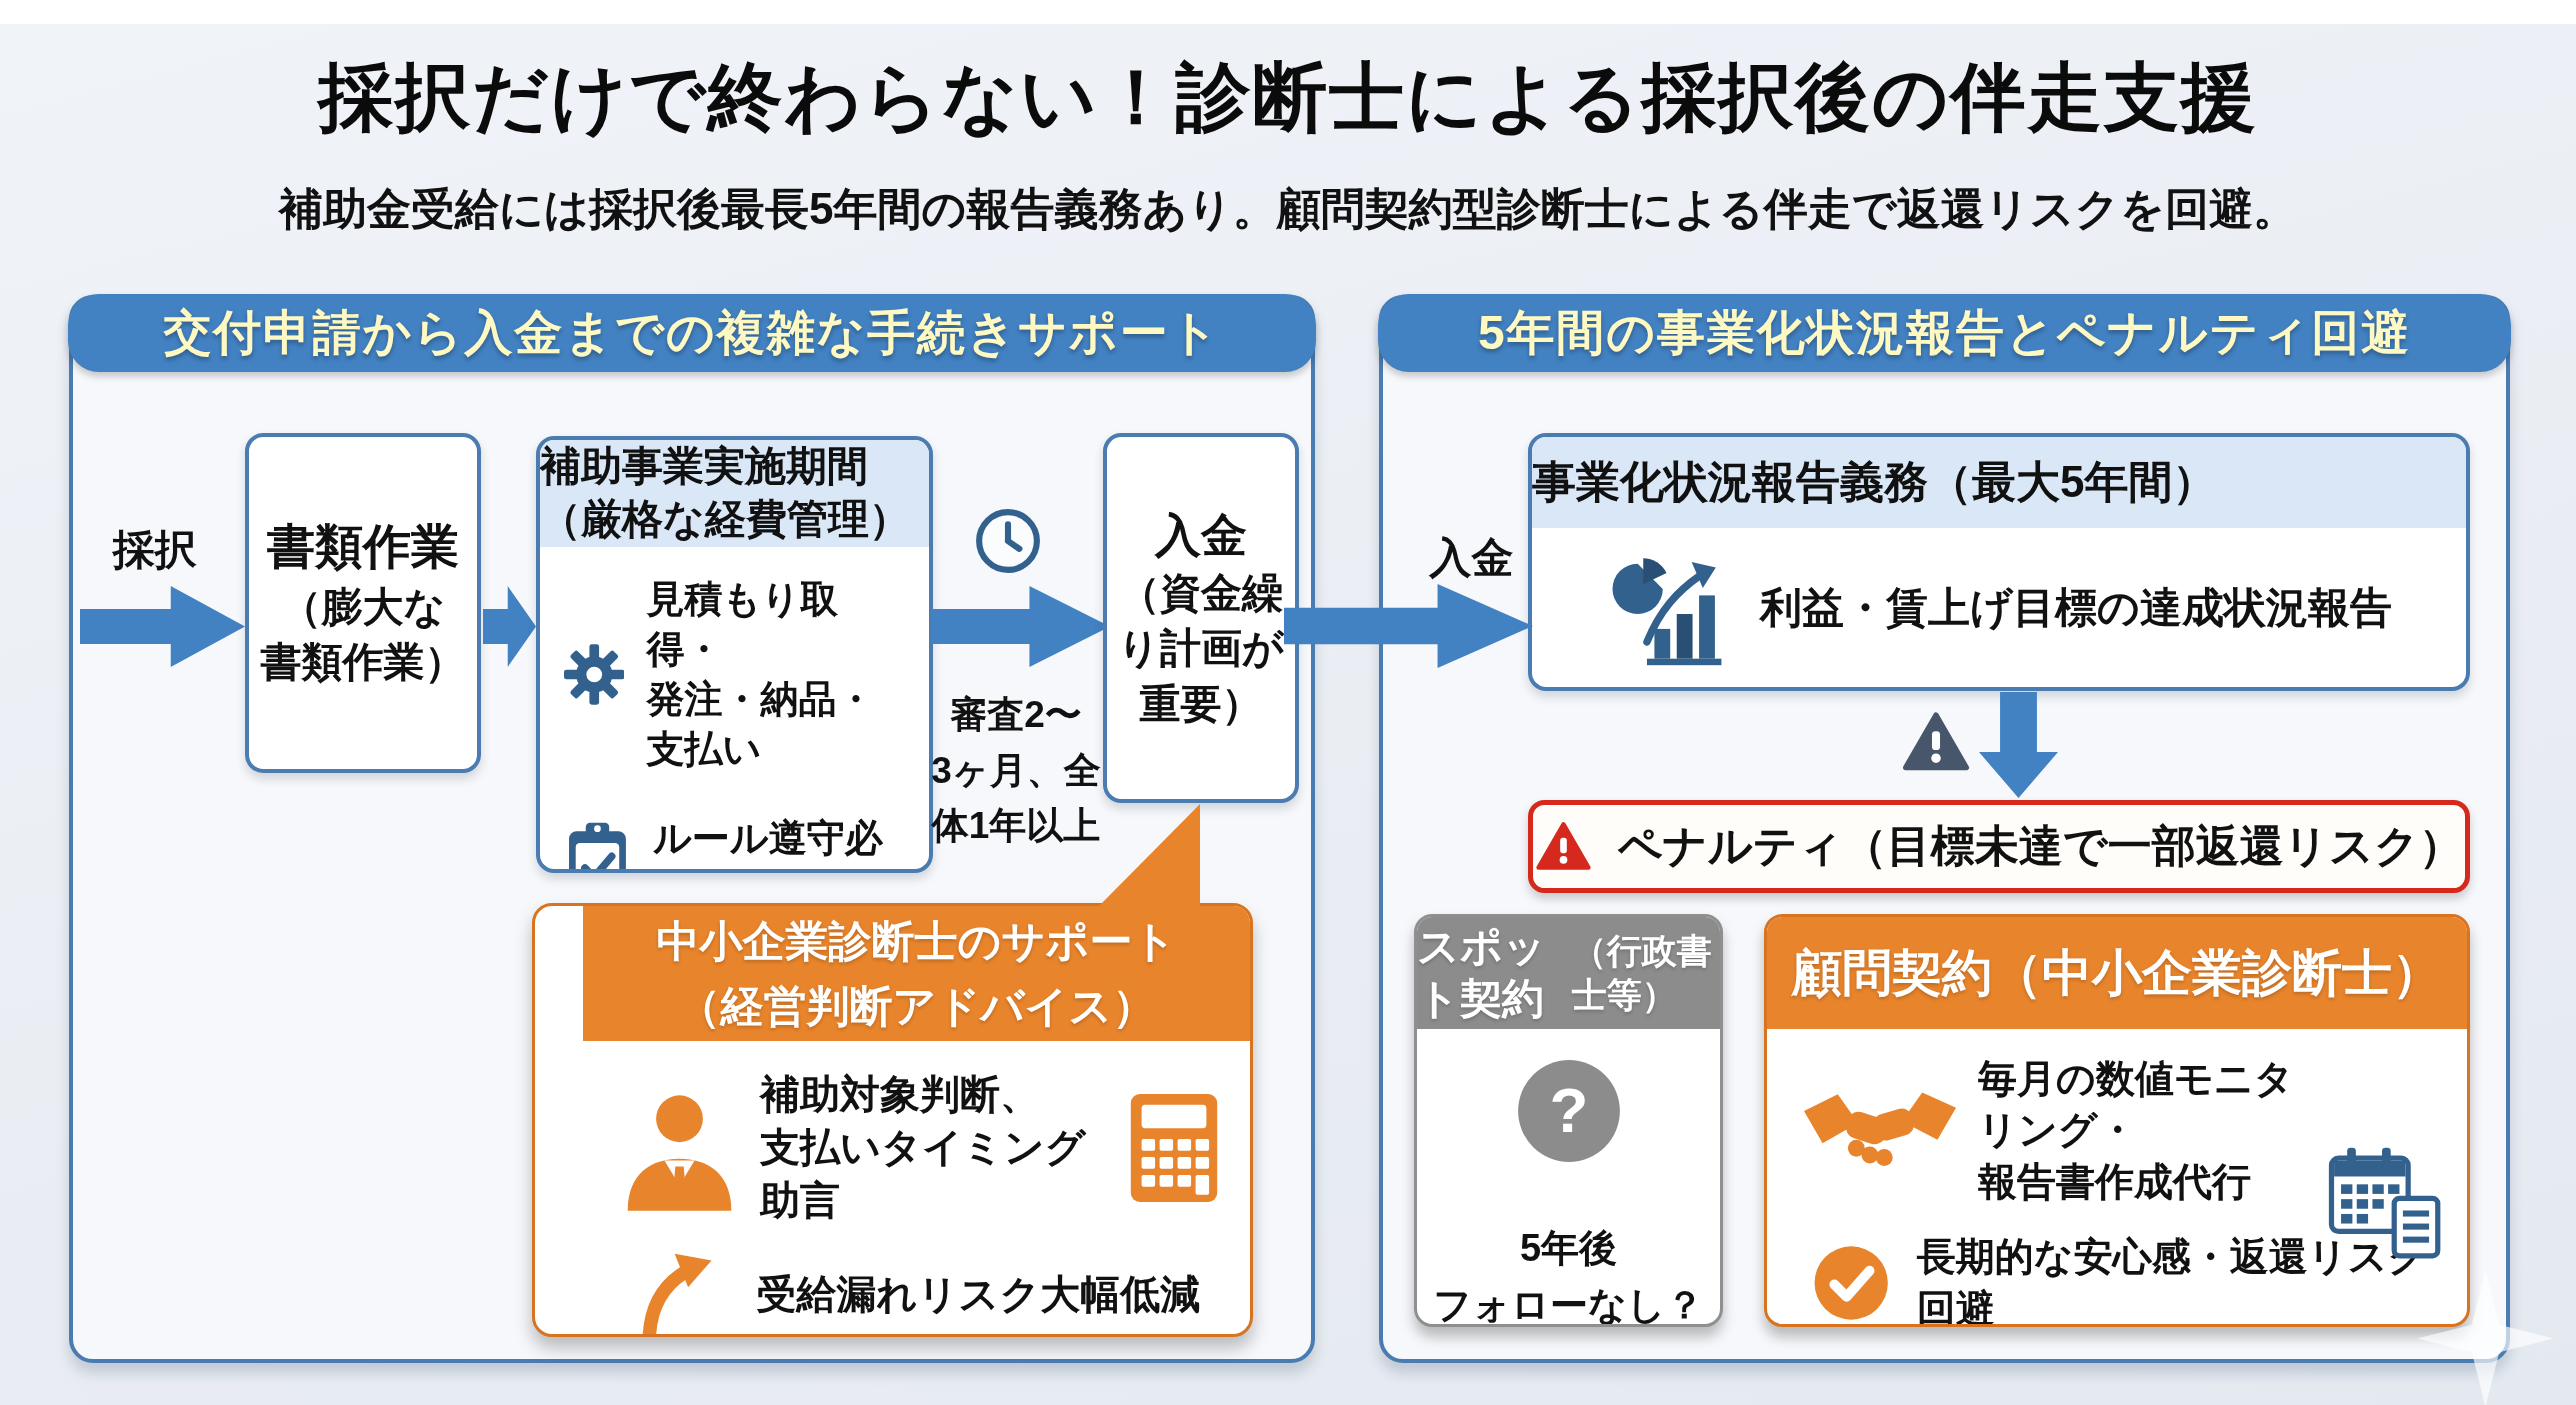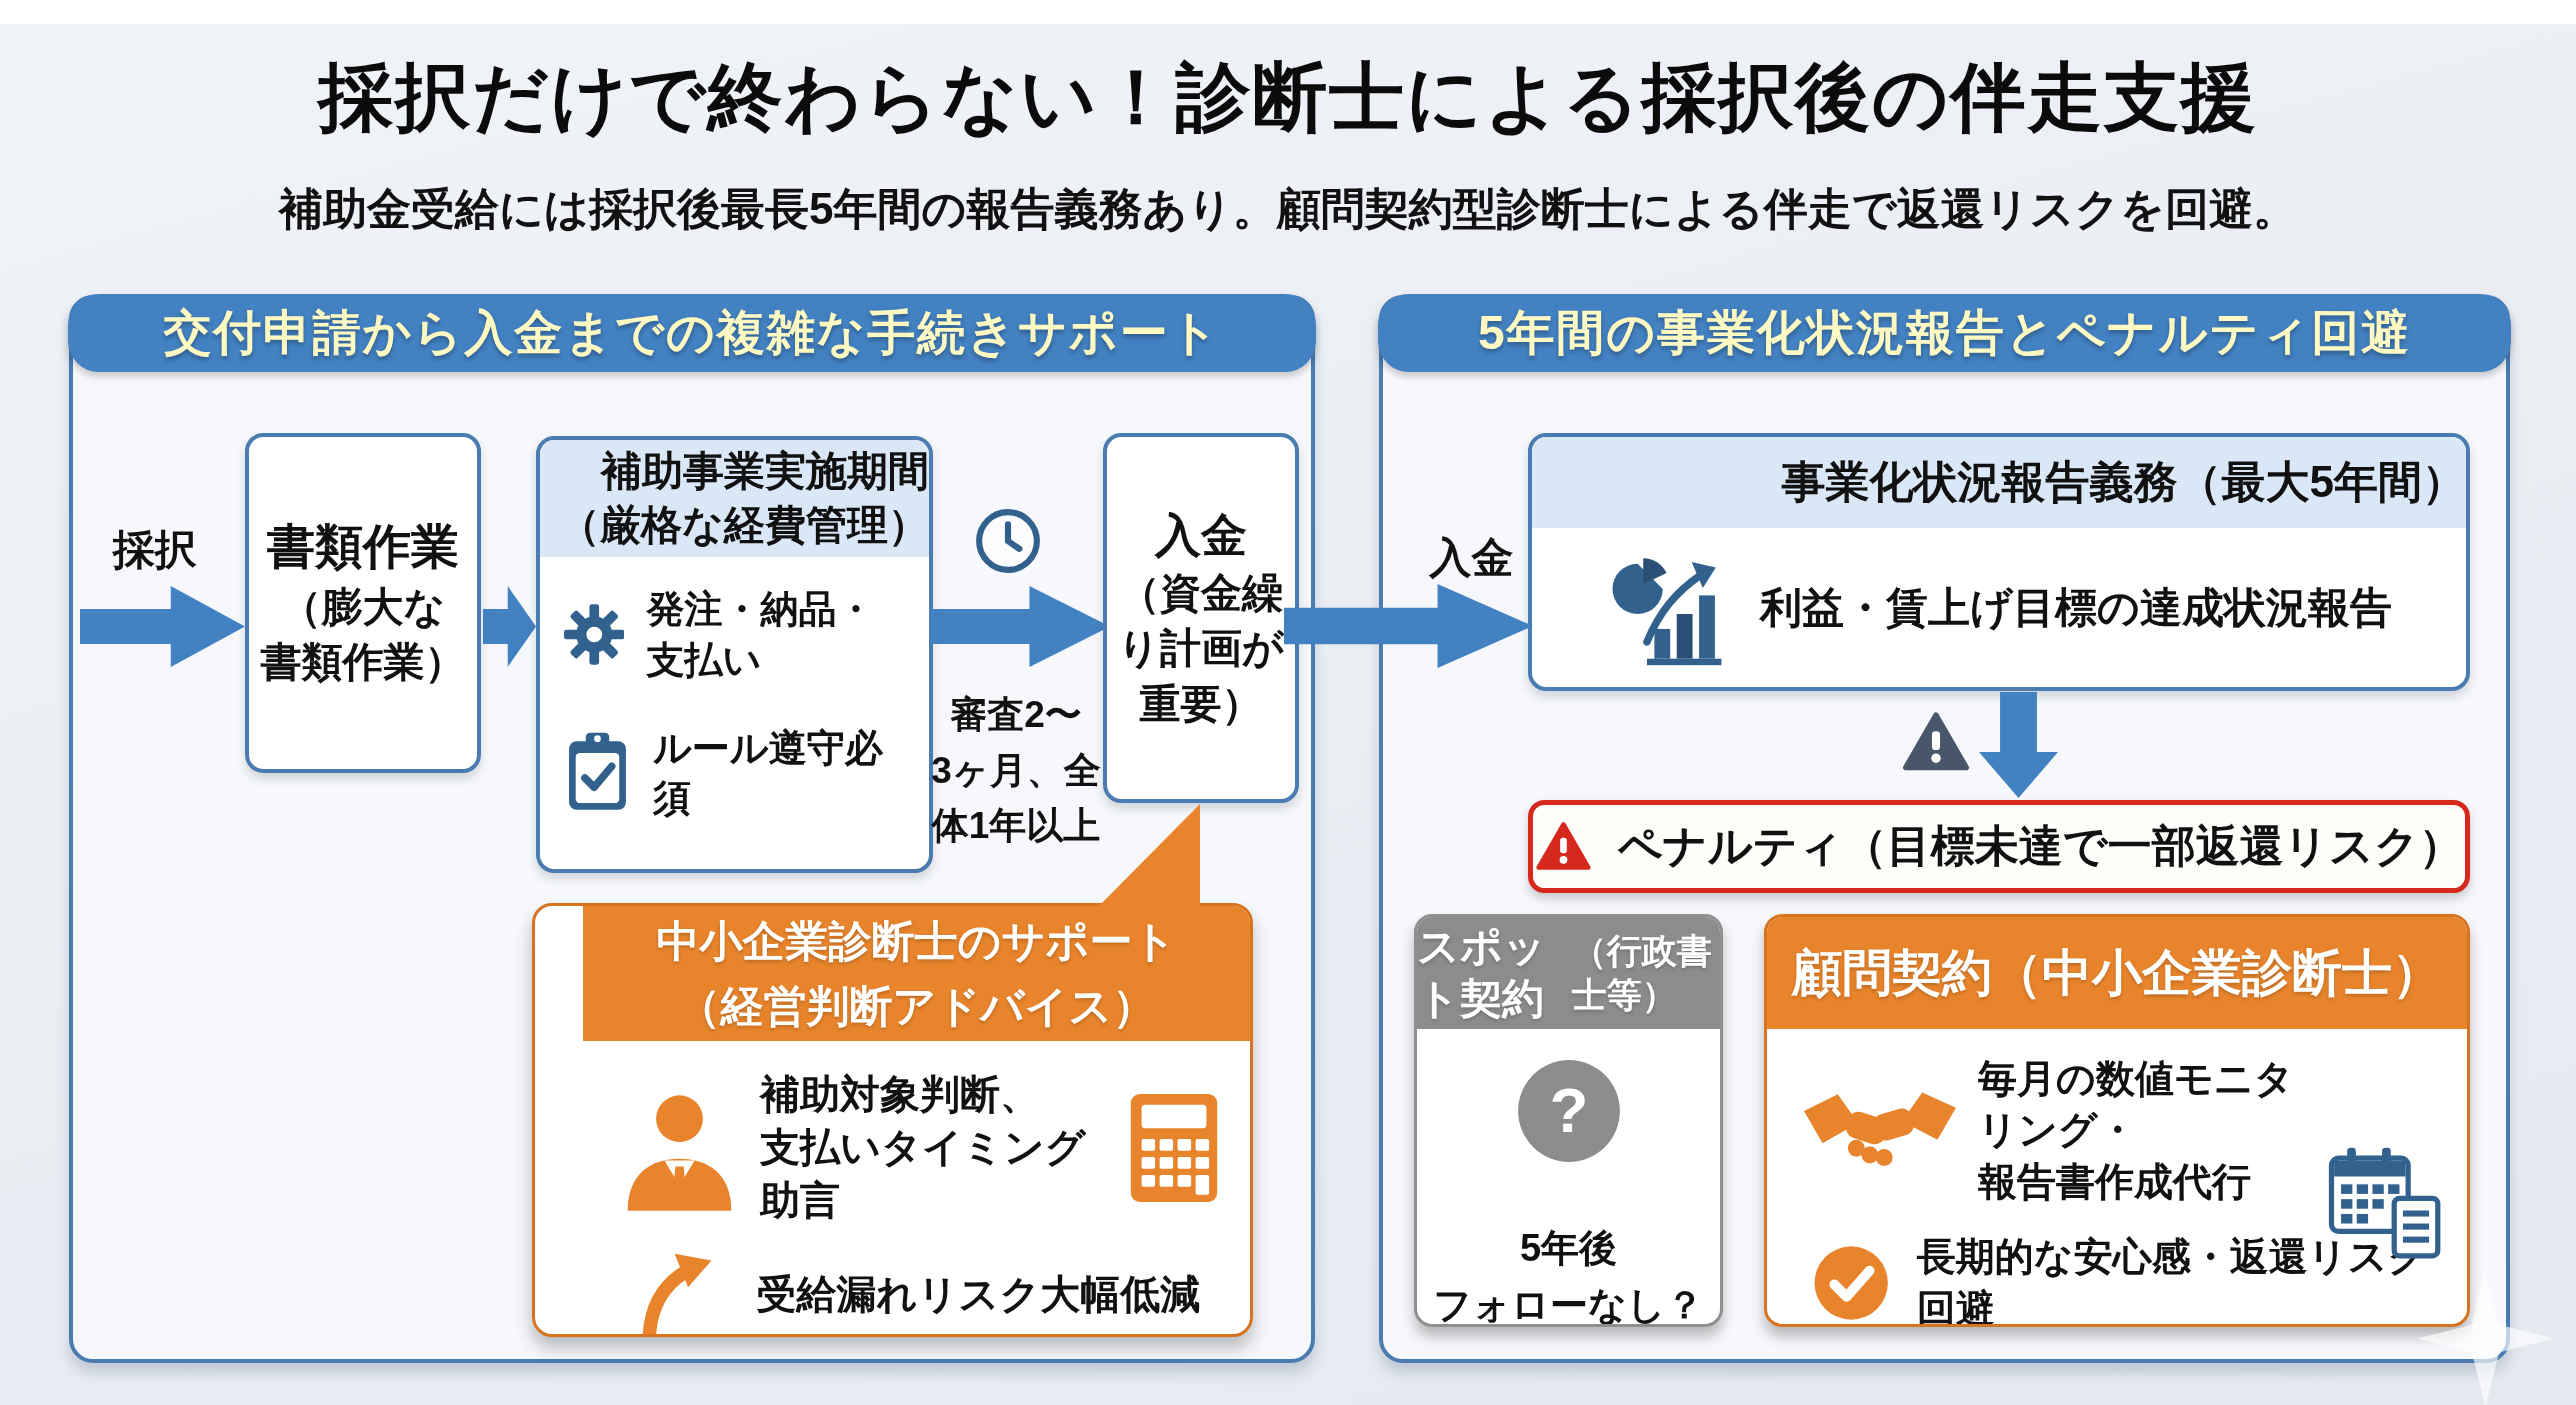--- a/index.html
+++ b/index.html
@@ -22,21 +22,21 @@
                 background:var(--blue,#4281c2);border-radius:31px;display:flex;align-items:center;
                 justify-content:center;color:#fef9c3;font-size:48px;font-weight:800;letter-spacing:1.8px;
                 text-shadow:0 2.7px 4.6px rgba(0,0,0,.28);box-shadow:0 4.6px 7.3px rgba(0,0,0,.2);}
   .flow-label{font-size:42px;font-weight:900;text-align:center;}
   .wbox{background:#fff;border:4.6px solid var(--panel-border,#4a7cb2);border-radius:18.3px;
         box-shadow:0 5.5px 9.1px rgba(50,60,80,.18);display:flex;flex-direction:column;
         align-items:center;justify-content:center;text-align:center;overflow:hidden;}
   .wbox .bt{font-size:48px;font-weight:900;line-height:1.35;}
   .wbox .bn{font-size:41px;font-weight:800;line-height:1.35;}
   .subhead{background:var(--light-blue,#d9e7f6);width:100%;display:flex;flex-direction:column;
-           align-items:flex-end;justify-content:center;font-weight:900;}
+           align-items:flex-start;justify-content:center;font-weight:900;}
   .arrow-svg{display:block;width:100%;height:100%;}
   .arrow-fill{fill:var(--blue,#4281c2);}
   .note{font-size:37px;font-weight:900;text-align:center;line-height:1.5;}
   .item-row{display:flex;align-items:center;gap:22px;}
   .item-text{font-size:38px;font-weight:900;line-height:1.32;text-align:left;}
   .callout{background:#fff;border:3.7px solid var(--orange-dark,#d8731f);border-radius:20px;
            overflow:hidden;box-shadow:0 11px 16.5px rgba(0,0,0,.25);}
   .callout-header{height:135px;background:var(--orange,#e8842b);color:#fff;display:flex;
                   flex-direction:column;align-items:center;justify-content:center;
                   font-size:43px;font-weight:900;line-height:1.5;text-shadow:0 1.8px 3.7px rgba(0,0,0,.2);}
@@ -101,20 +101,21 @@
               <rect x="42" y="0" width="16" height="30" rx="4" transform="rotate(135 50 50)"></rect>
               <rect x="42" y="0" width="16" height="30" rx="4" transform="rotate(180 50 50)"></rect>
               <rect x="42" y="0" width="16" height="30" rx="4" transform="rotate(225 50 50)"></rect>
               <rect x="42" y="0" width="16" height="30" rx="4" transform="rotate(270 50 50)"></rect>
               <rect x="42" y="0" width="16" height="30" rx="4" transform="rotate(315 50 50)"></rect>
               <circle cx="50" cy="50" r="30"></circle>
             </g>
             <circle cx="50" cy="50" r="13" fill="#fff"></circle>
           </svg>
           <div class="item-text">
+            <div>見積もり取得・</div>
             <div>発注・納品・支払い</div>
           </div>
         </div>
         <div class="item-row">
           <svg width="70" height="84" viewBox="0 0 80 96">
             <rect x="6" y="10" width="68" height="82" rx="9" fill="var(--steel,#33618e)"></rect>
             <rect x="26" y="0" width="28" height="16" rx="5" fill="var(--steel,#33618e)"></rect>
             <circle cx="40" cy="7" r="4" fill="#fff"></circle>
             <rect x="14" y="24" width="52" height="60" rx="5" fill="#fff"></rect>
             <path d="M25 54 l11 11 l21 -25" stroke="var(--steel,#33618e)" stroke-width="9" fill="none" stroke-linecap="round" stroke-linejoin="round"></path>

